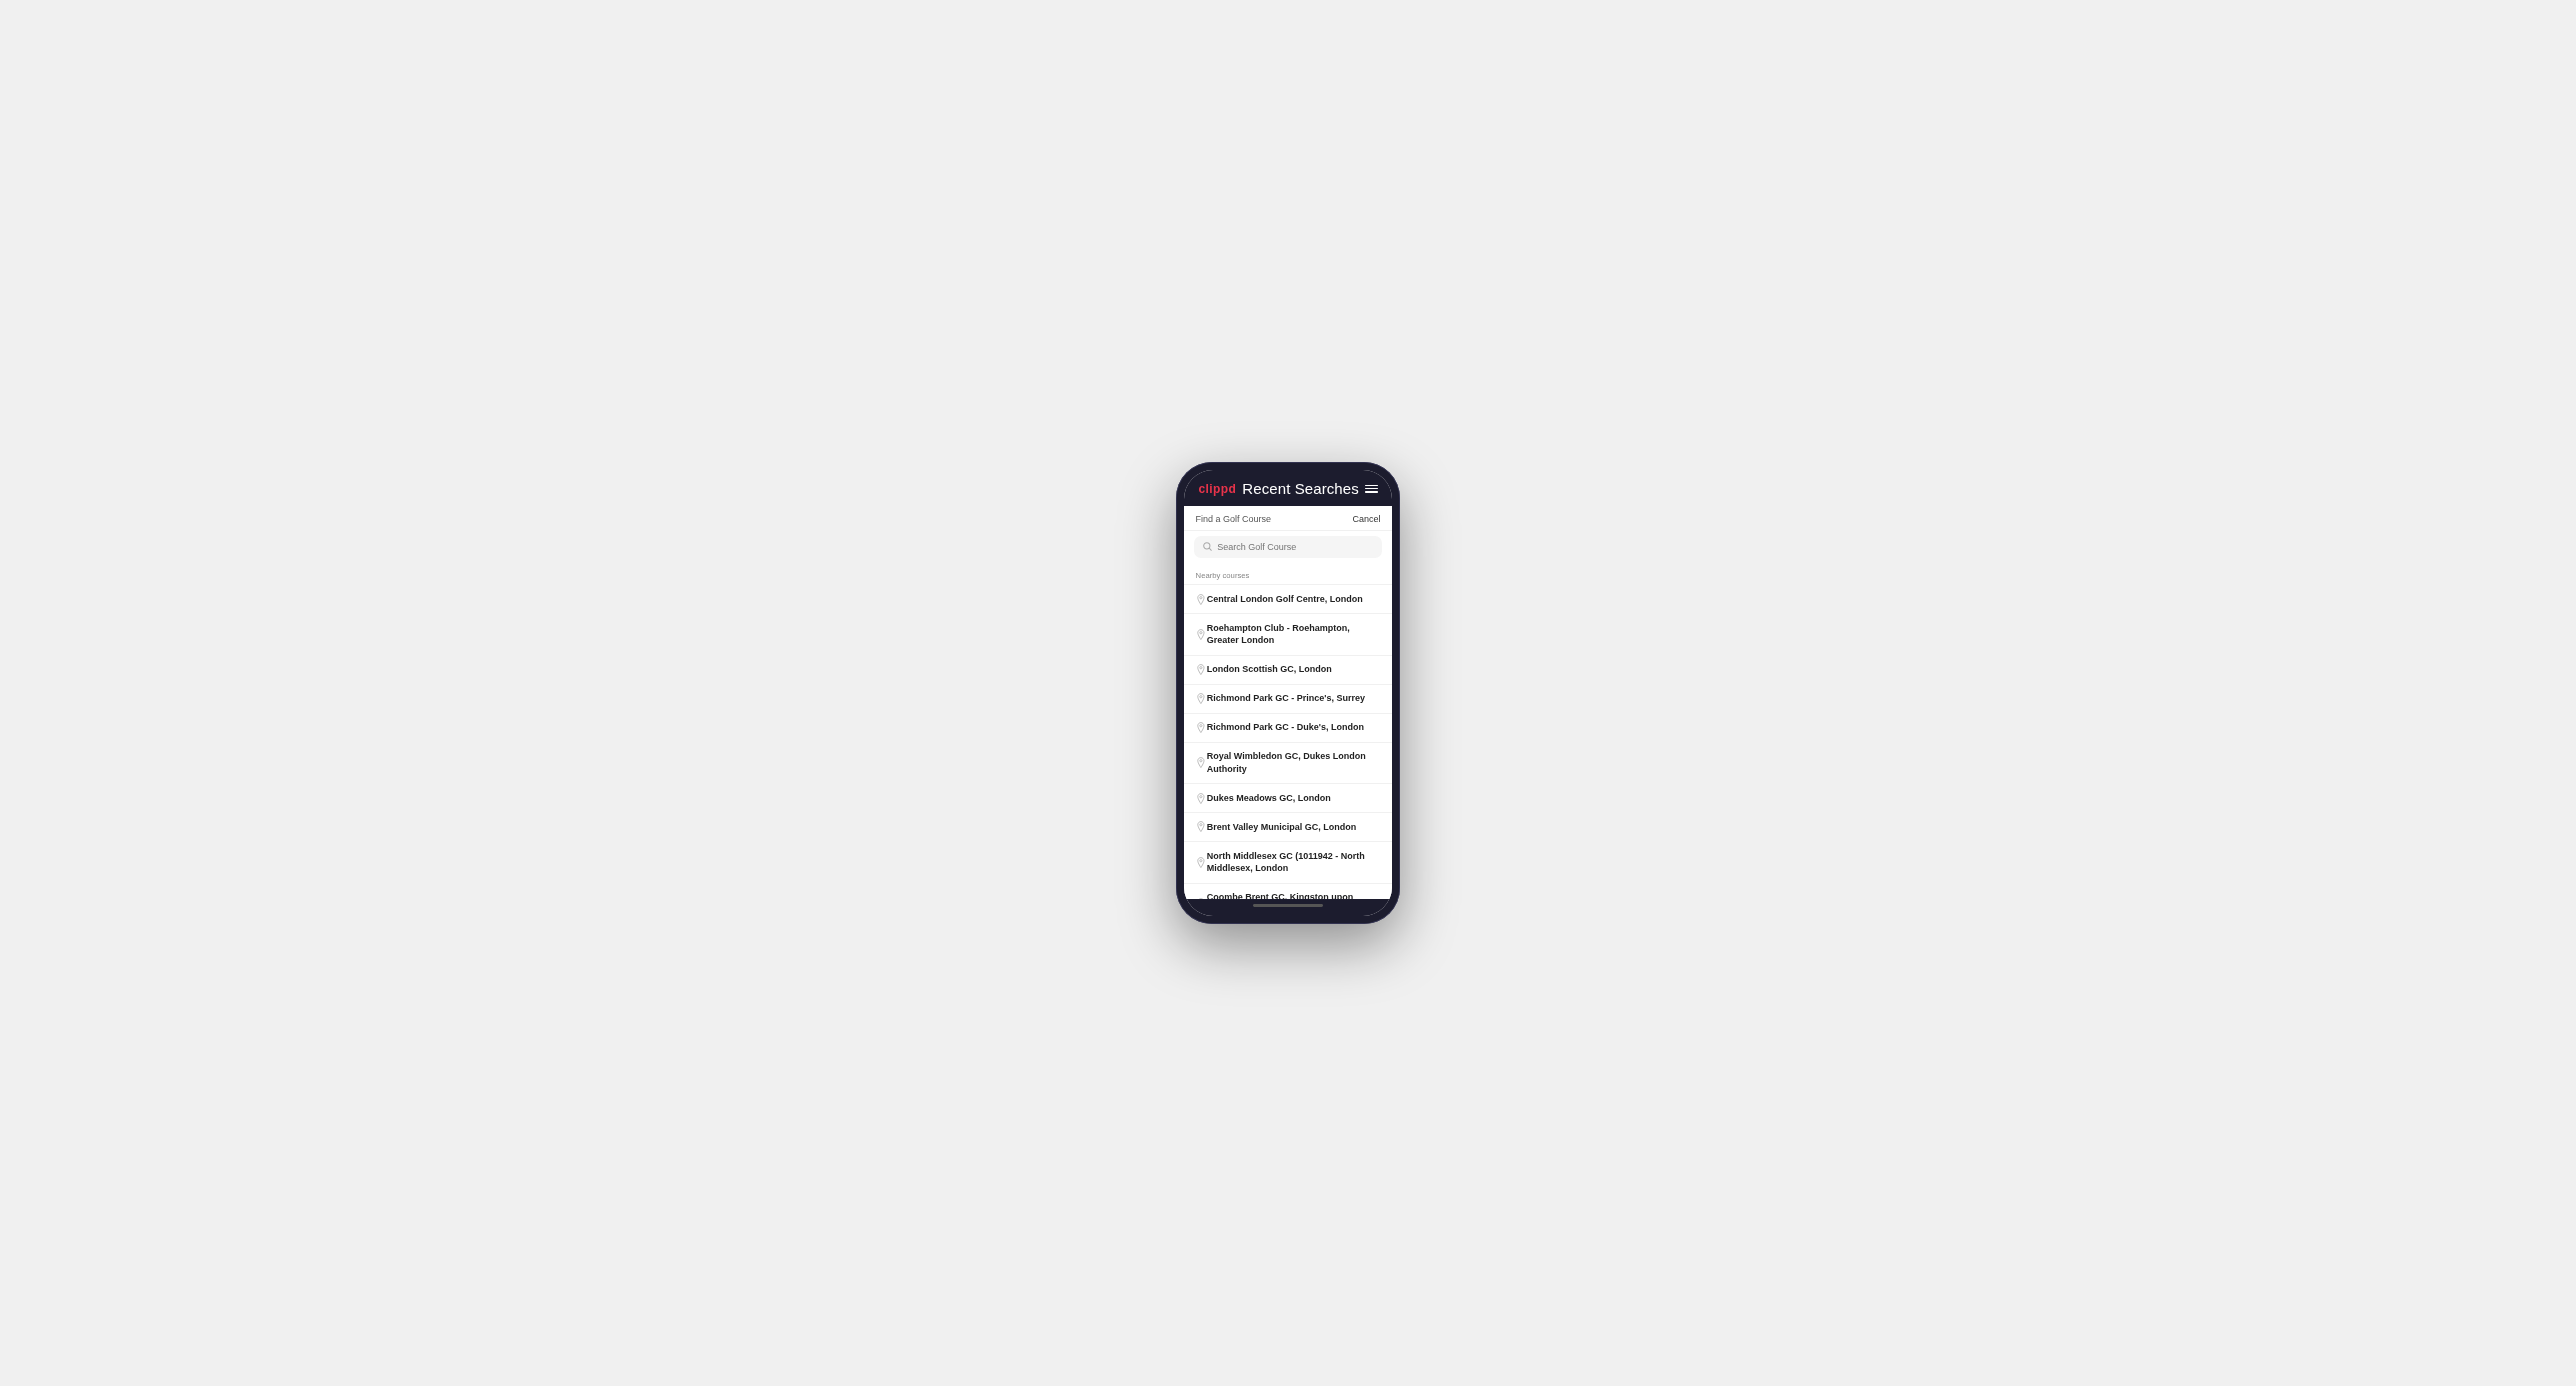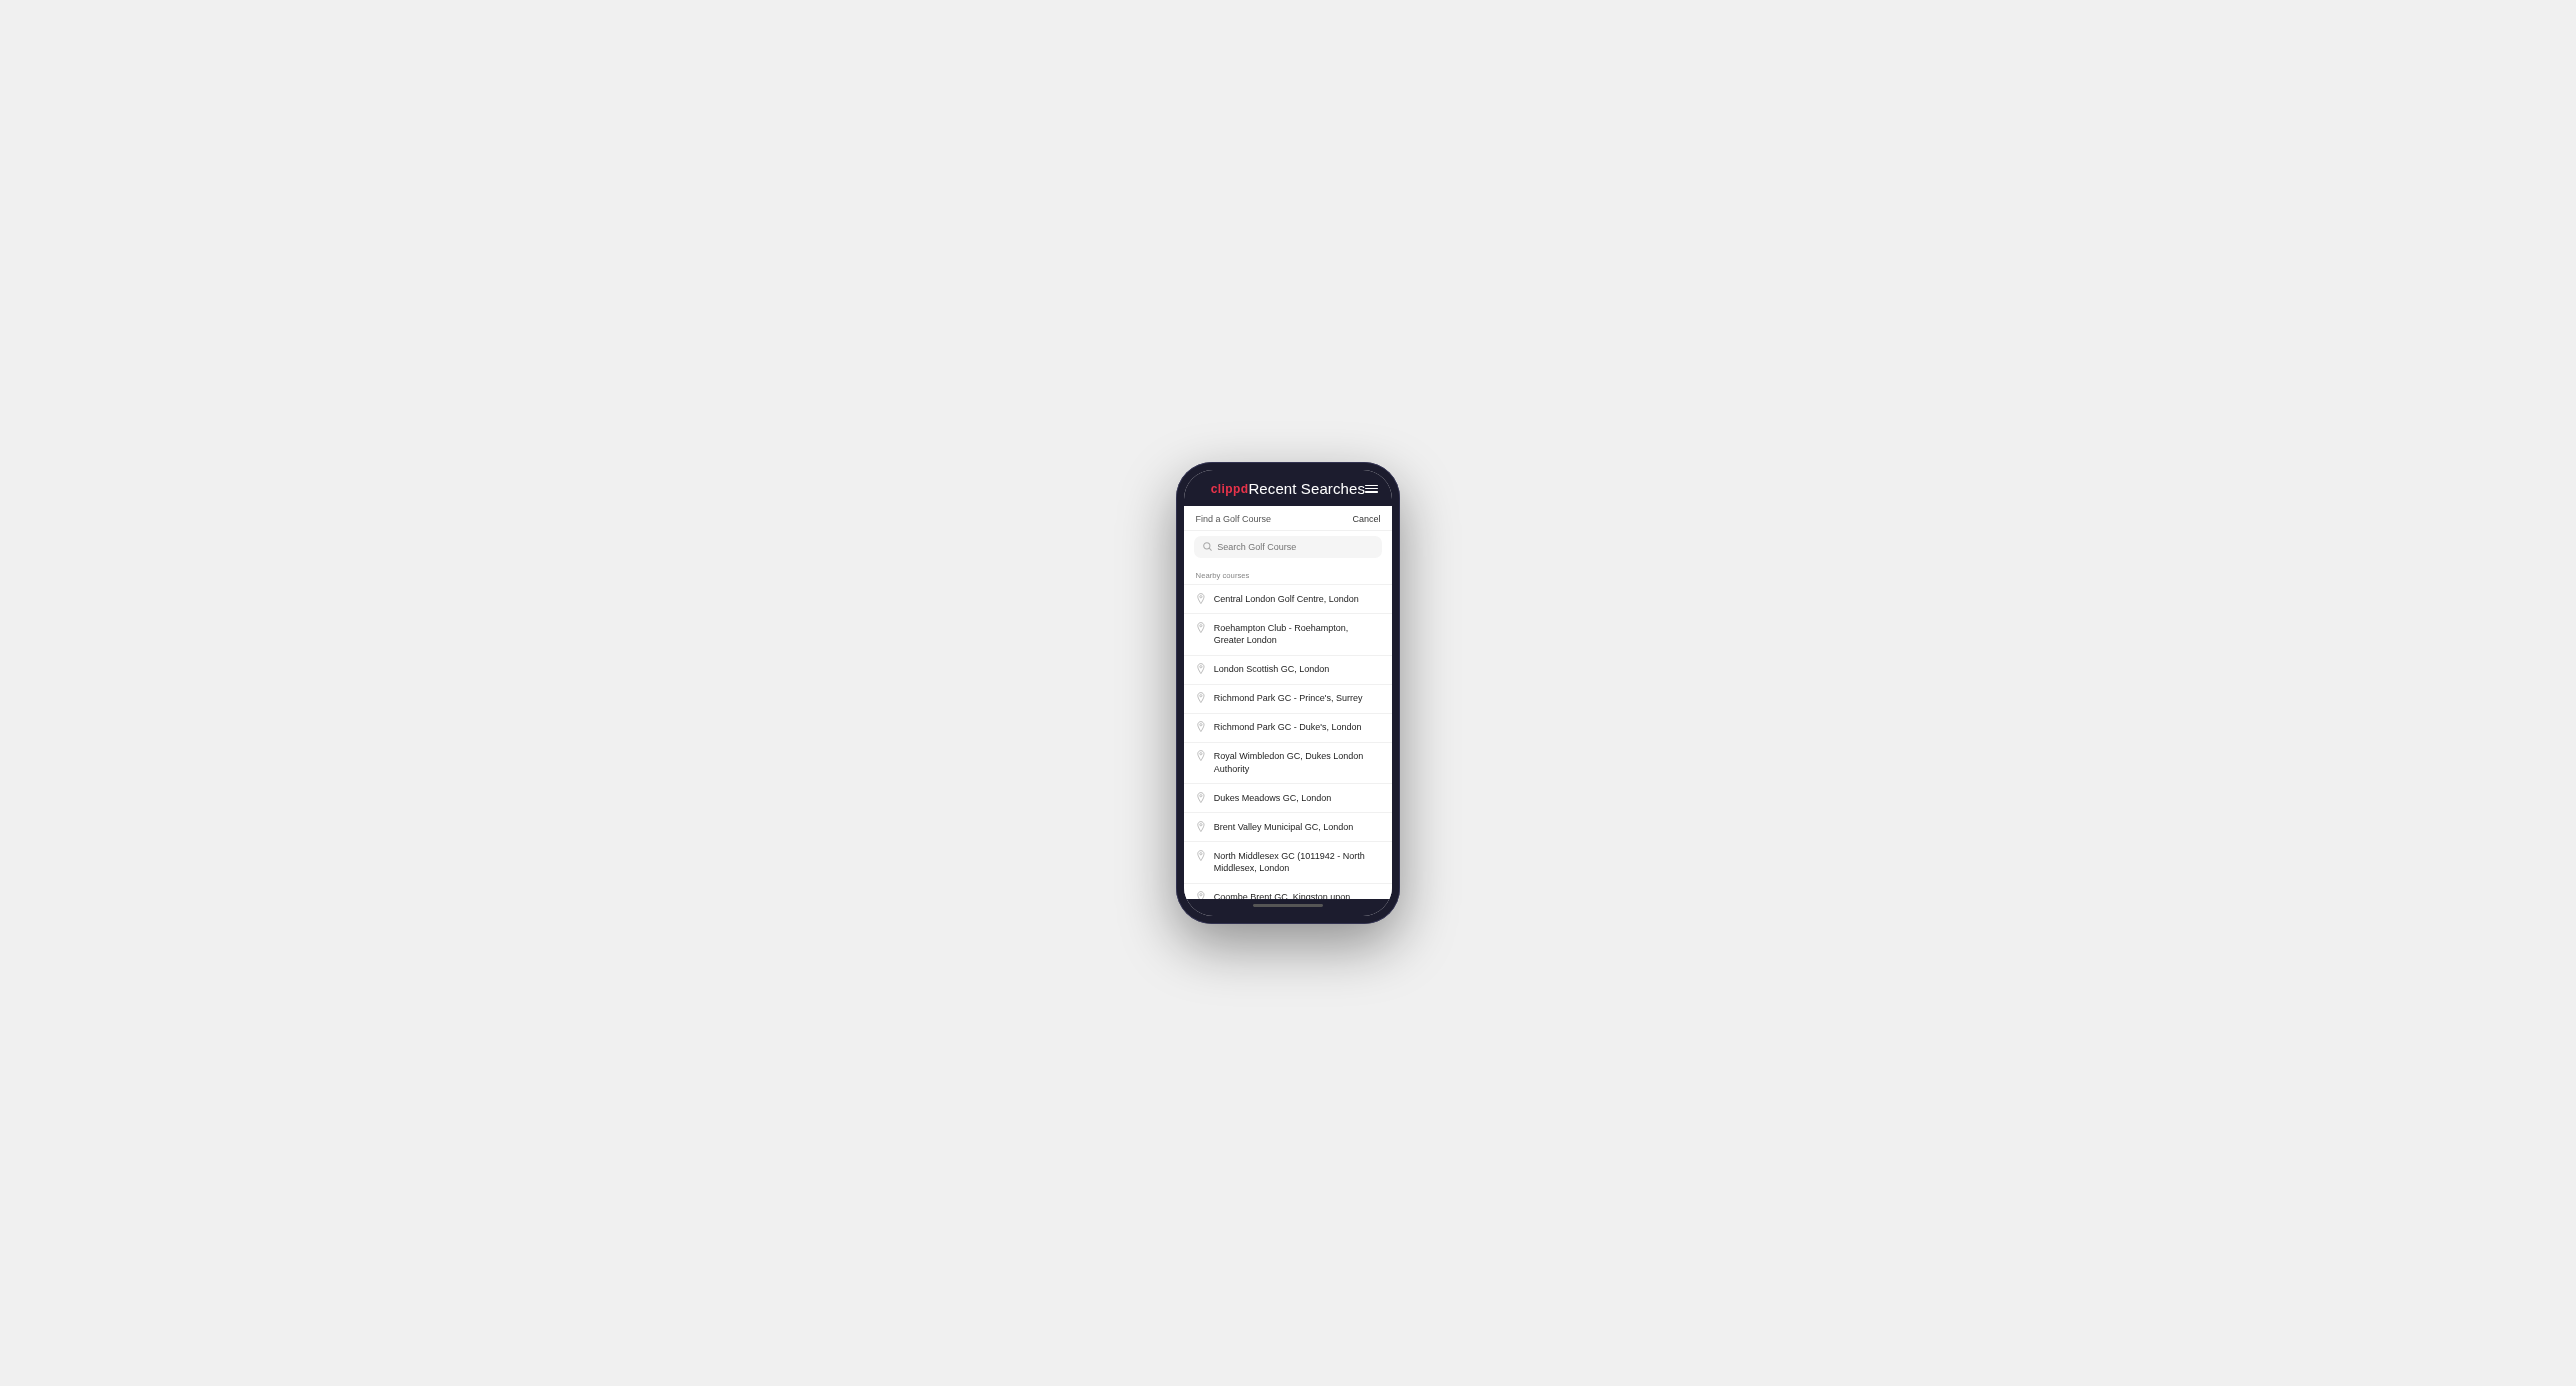--- a/index.html
+++ b/index.html
@@ -33,21 +33,21 @@
       display: flex;
       flex-direction: column;
     }
 
     
     .nav-bar {
       background: #1c1c2e;
       padding: 9.8px 14px 8.4px;
       display: flex;
       align-items: center;
-      justify-content: flex-end;
+      justify-content: space-between;
       flex-shrink: 0;
     }
 
     .nav-logo {
       color: #e8334a;
       font-weight: 700;
       font-size: 12px;
       letter-spacing: 0.4px;
     }
 
@@ -146,24 +146,25 @@
     }
 
     
     .course-list {
       flex: 1;
       overflow-y: auto;
     }
 
     .course-item {
       display: flex;
-      gap: 7px;
+      align-items: center;
       padding: 7.7px 11.2px;
       border-bottom: 0.7px solid #f0f0f0;
       cursor: pointer;
+      font-weight: bold;
     }
 
     .pin-icon {
       flex-shrink: 0;
       color: #bbb;
       font-size: 9px;
       width: 11.2px;
       display: flex;
       justify-content: center;
     }

